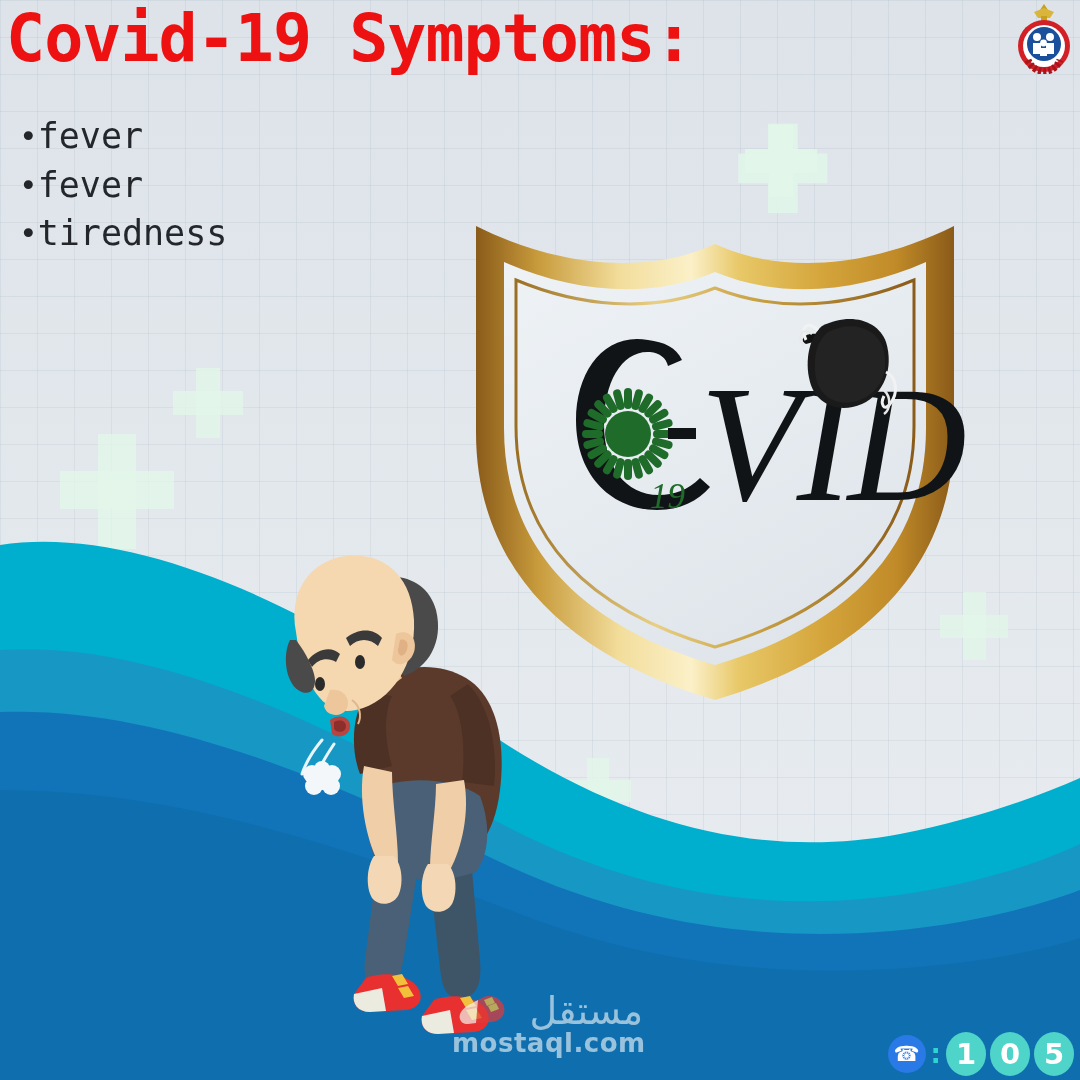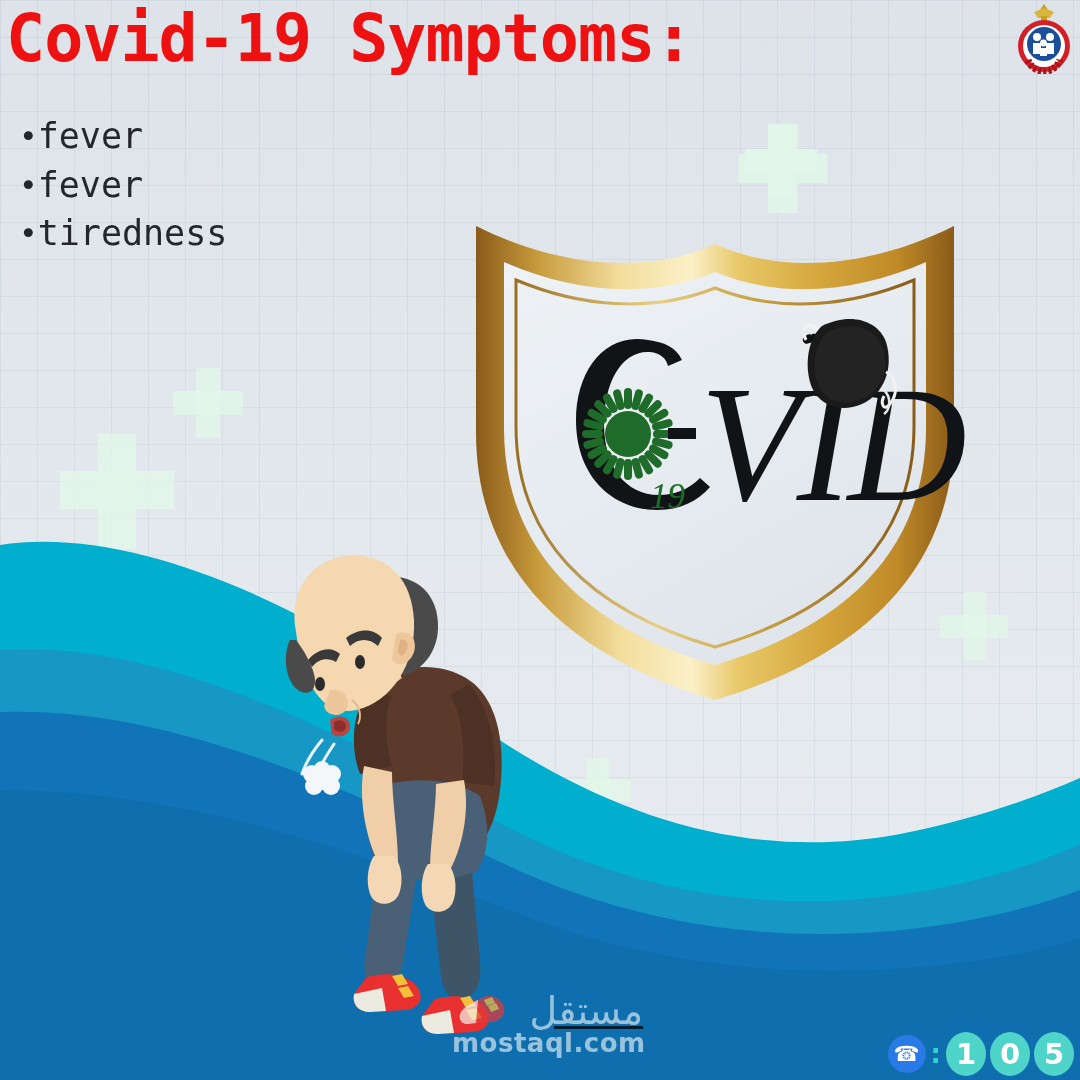--- a/index.html
+++ b/index.html
@@ -78,21 +78,21 @@
     color:#ffffff;font-size:29px;font-weight:bold;
     font-family:"DejaVu Sans","Liberation Sans",sans-serif;
   }
 
   
   #watermark{
     position:absolute;left:452px;top:992px;
     display:flex;flex-direction:column;align-items:center;
     opacity:.72;
   }
-  #watermark .wm-row{display:flex;align-items:center;gap:21px;text-decoration:underline;}
+  #watermark .wm-row{display:flex;align-items:center;gap:21px;}
   #watermark .wm-ar{
     font-family:"DejaVu Sans","Liberation Sans",sans-serif;
     font-size:38px;color:#cfe2ee;direction:rtl;line-height:1;
   }
   #watermark .wm-en{
     font-family:"DejaVu Sans","Liberation Sans",sans-serif;
     font-size:26px;font-weight:bold;color:#cfe2ee;letter-spacing:.5px;
     margin-top:-2px;
   }
 </style>

